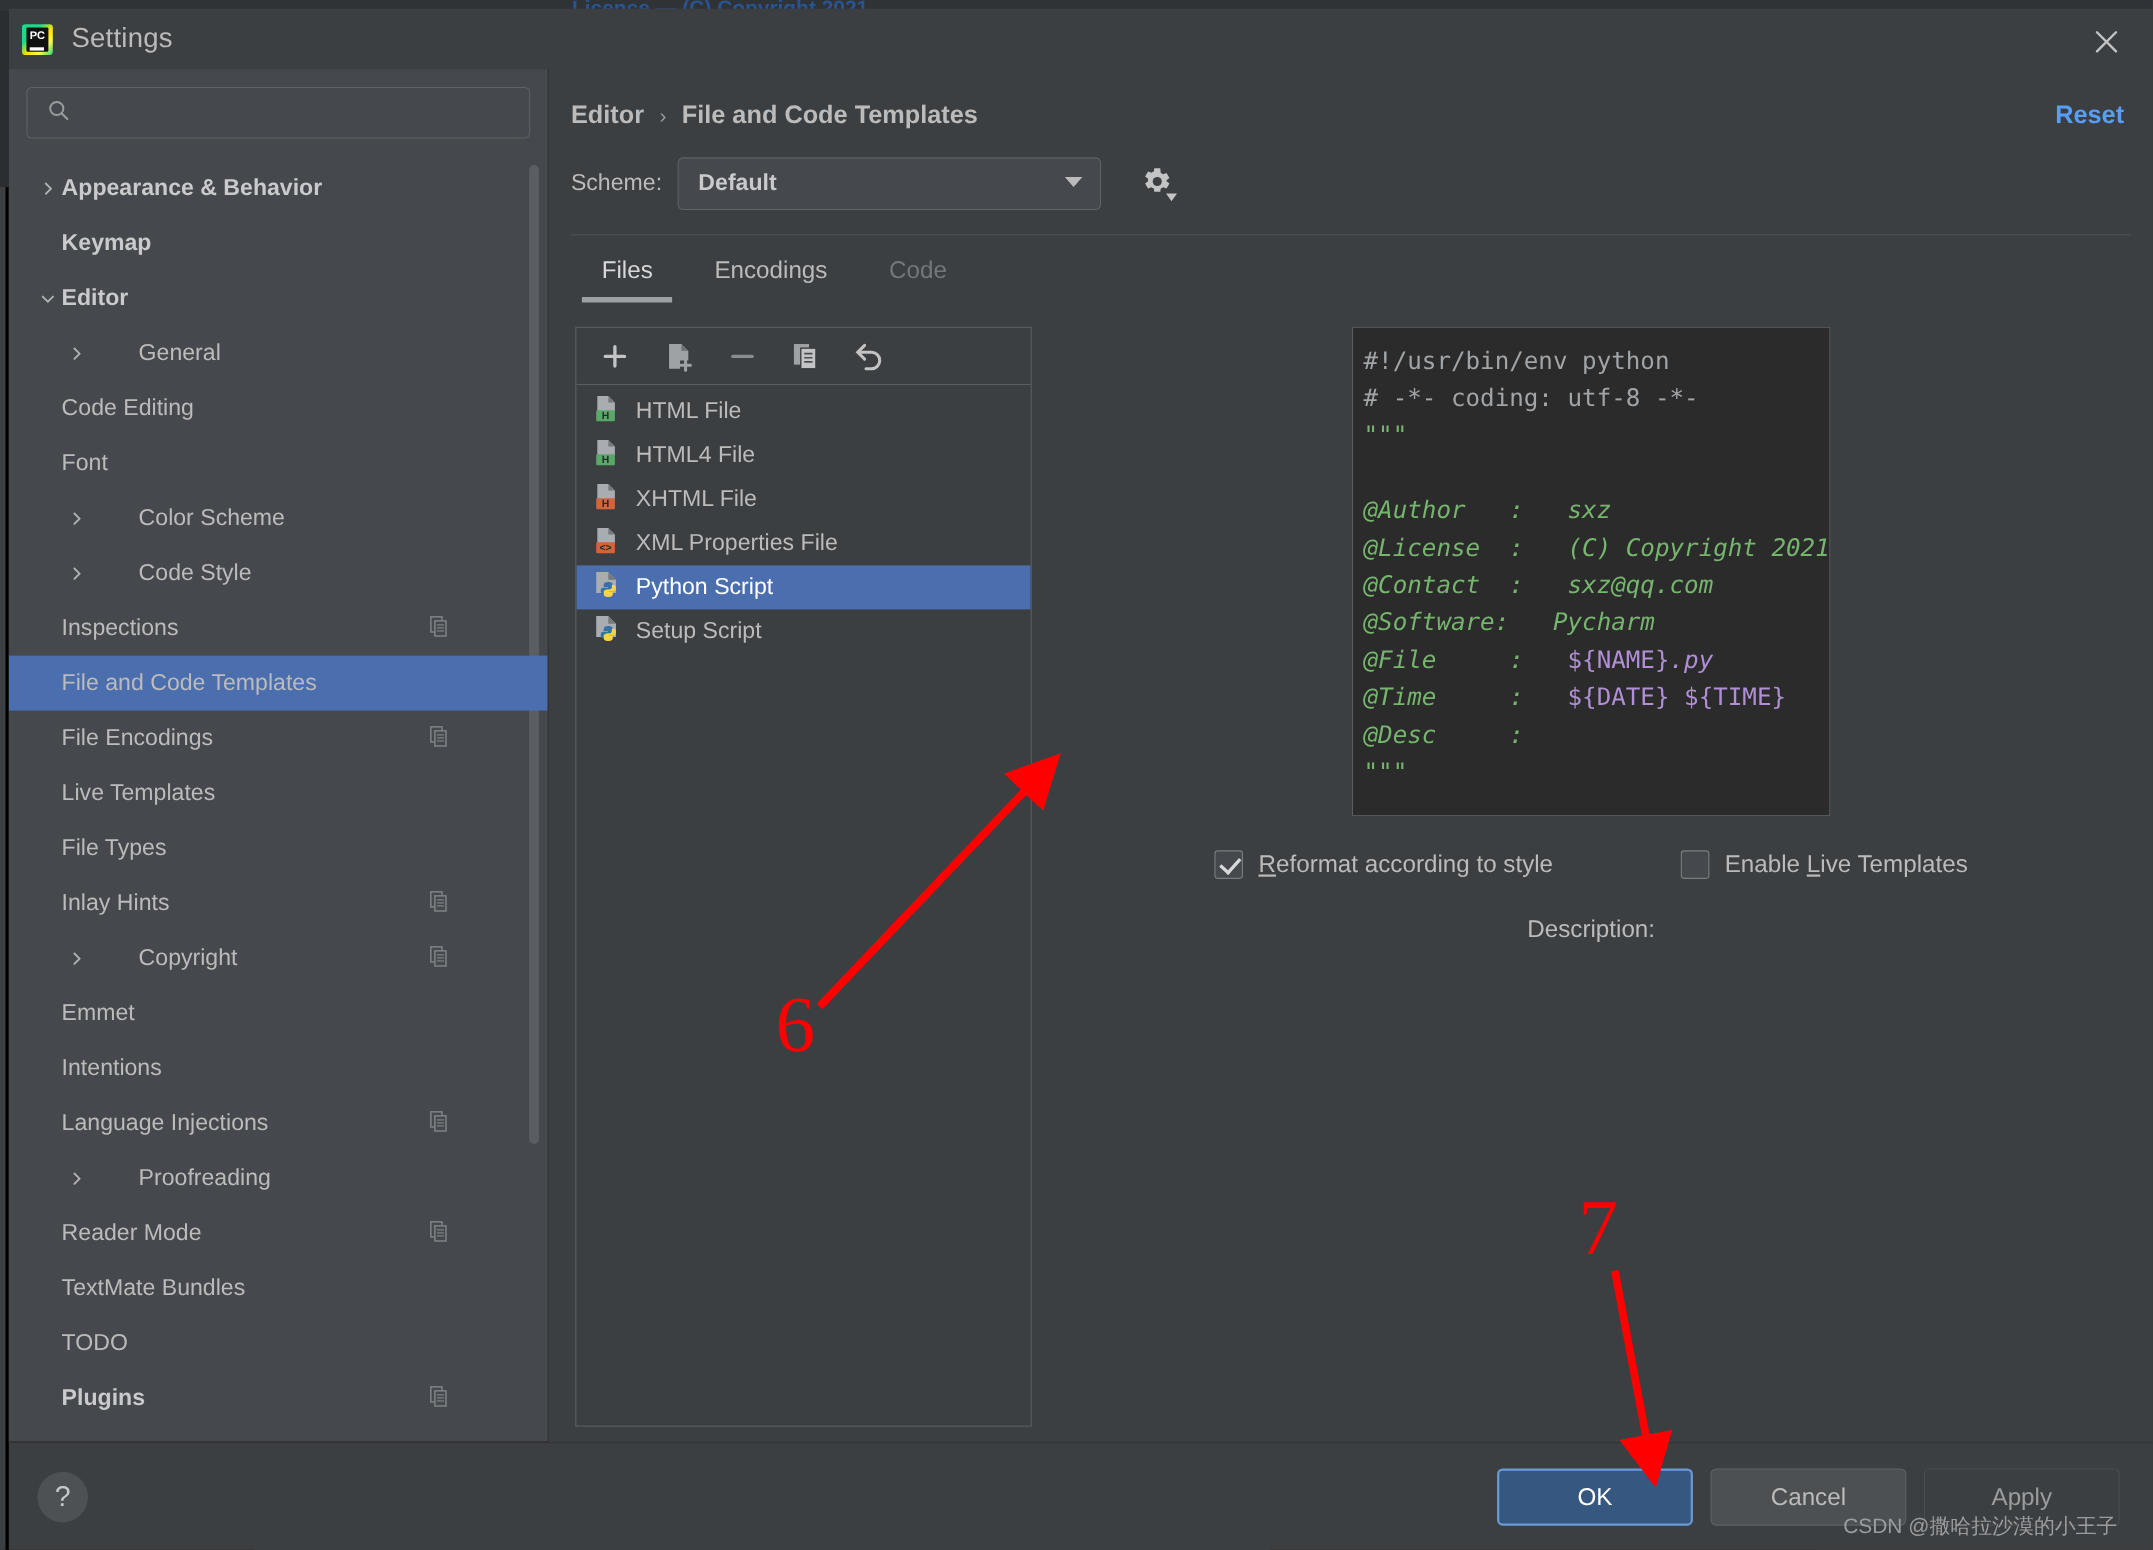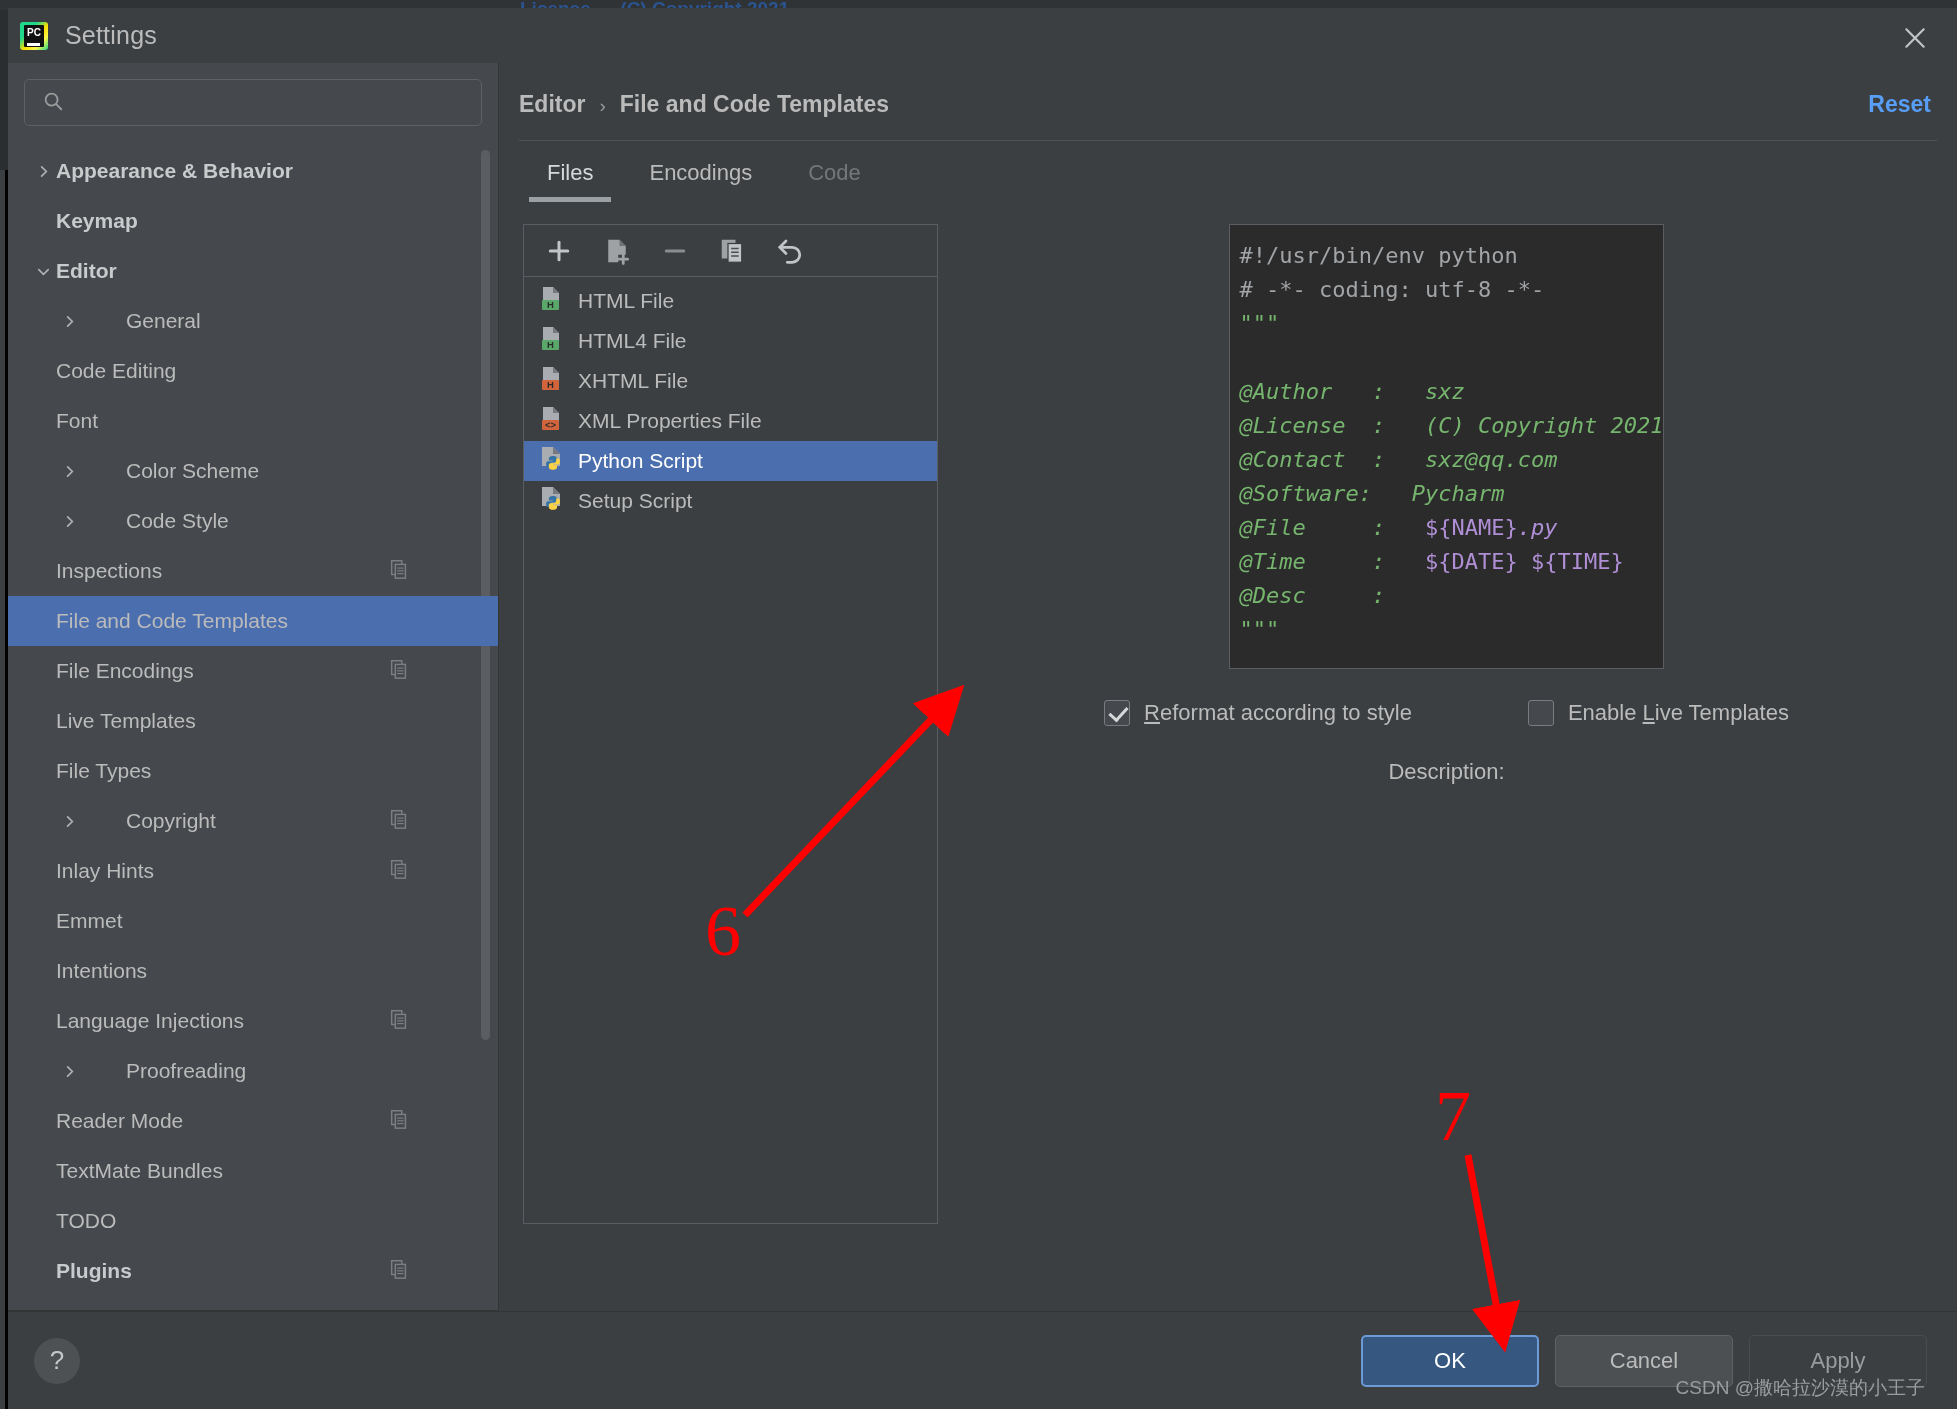--- a/index.html
+++ b/index.html
@@ -412,39 +412,39 @@
                     <line x1="10" y1="17" x2="17" y2="17"></line>
                   </g>
                 </svg></span>
             </div>
             <div class="tree-row noarrow1">
               <span class="label">Live Templates</span>
             </div>
             <div class="tree-row noarrow1">
               <span class="label">File Types</span>
             </div>
-            <div class="tree-row indent2">
-              <span class="arrow">
-                <svg viewBox="0 0 16 16" fill="none" stroke="#b0b2b4" stroke-width="1.8" stroke-linecap="round">
-                  <polyline points="6,3 11,8 6,13"></polyline>
-                </svg>
-              </span>
-              <span class="label">Copyright</span>
+            <div class="tree-row noarrow1">
+              <span class="label">Inlay Hints</span>
               <span class="copy-badge"><svg width="22" height="22" viewBox="0 0 24 24">
                   <rect x="4" y="3" width="11" height="15" fill="none" stroke="#8f9295" stroke-width="1.6"></rect>
                   <rect x="8" y="7" width="11" height="15" fill="#45484c" stroke="#8f9295" stroke-width="1.6"></rect>
                   <g stroke="#8f9295" stroke-width="1.3">
                     <line x1="10" y1="11" x2="17" y2="11"></line>
                     <line x1="10" y1="14" x2="17" y2="14"></line>
                     <line x1="10" y1="17" x2="17" y2="17"></line>
                   </g>
                 </svg></span>
             </div>
-            <div class="tree-row noarrow1">
-              <span class="label">Inlay Hints</span>
+            <div class="tree-row indent2">
+              <span class="arrow">
+                <svg viewBox="0 0 16 16" fill="none" stroke="#b0b2b4" stroke-width="1.8" stroke-linecap="round">
+                  <polyline points="6,3 11,8 6,13"></polyline>
+                </svg>
+              </span>
+              <span class="label">Copyright</span>
               <span class="copy-badge"><svg width="22" height="22" viewBox="0 0 24 24">
                   <rect x="4" y="3" width="11" height="15" fill="none" stroke="#8f9295" stroke-width="1.6"></rect>
                   <rect x="8" y="7" width="11" height="15" fill="#45484c" stroke="#8f9295" stroke-width="1.6"></rect>
                   <g stroke="#8f9295" stroke-width="1.3">
                     <line x1="10" y1="11" x2="17" y2="11"></line>
                     <line x1="10" y1="14" x2="17" y2="14"></line>
                     <line x1="10" y1="17" x2="17" y2="17"></line>
                   </g>
                 </svg></span>
             </div>
@@ -523,20 +523,40 @@
 
       <div class="content">
 
         <div class="breadcrumb">
           <span class="crumb">Editor</span>
           <span class="sep">›</span>
           <span class="crumb">File and Code Templates</span>
         </div>
         <div class="reset-link">Reset</div>
 
+        <div class="scheme-row">
+          <span class="scheme-label">Scheme:</span>
+          <div class="combo">
+            <span class="val">Default</span>
+            <span>
+              <svg width="20" height="14" viewBox="0 0 20 14">
+                  <polygon points="2,3 18,3 10,12" fill="#b9bbbd"></polygon>
+                </svg>
+            </span>
+          </div>
+          <span class="gear-btn">
+            <svg width="32" height="32" viewBox="0 0 24 24" fill="#c2c4c6">
+              <path d="M19.1 12.9a7.6 7.6 0 0 0 0-1.8l2-1.5-2-3.4-2.3.9a7.2 7.2 0 0 0-1.6-.9L14.8 3h-4l-.4 2.2c-.6.2-1.1.5-1.6.9l-2.3-.9-2 3.4 2 1.5a7.6 7.6 0 0 0 0 1.8l-2 1.5 2 3.4 2.3-.9c.5.4 1 .7 1.6.9l.4 2.2h4l.4-2.2c.6-.2 1.1-.5 1.6-.9l2.3.9 2-3.4-2-1.5z"></path>
+              <circle cx="12.8" cy="12" r="3.1" fill="#3c3f41"></circle>
+            </svg>
+            <svg width="12" height="9" viewBox="0 0 12 9" style="position:absolute;right:-4px;bottom:2px">
+              <polygon points="1,1 11,1 6,8" fill="#c2c4c6"></polygon>
+            </svg>
+          </span>
+        </div>
 
         <div class="tabbar" id="tabbar">
             <div class="tab active">Files</div>
             <div class="tab">Encodings</div>
             <div class="tab disabled">Code</div>
           </div>
 
         <div class="panes">
 
           <div class="filelist-pane">

